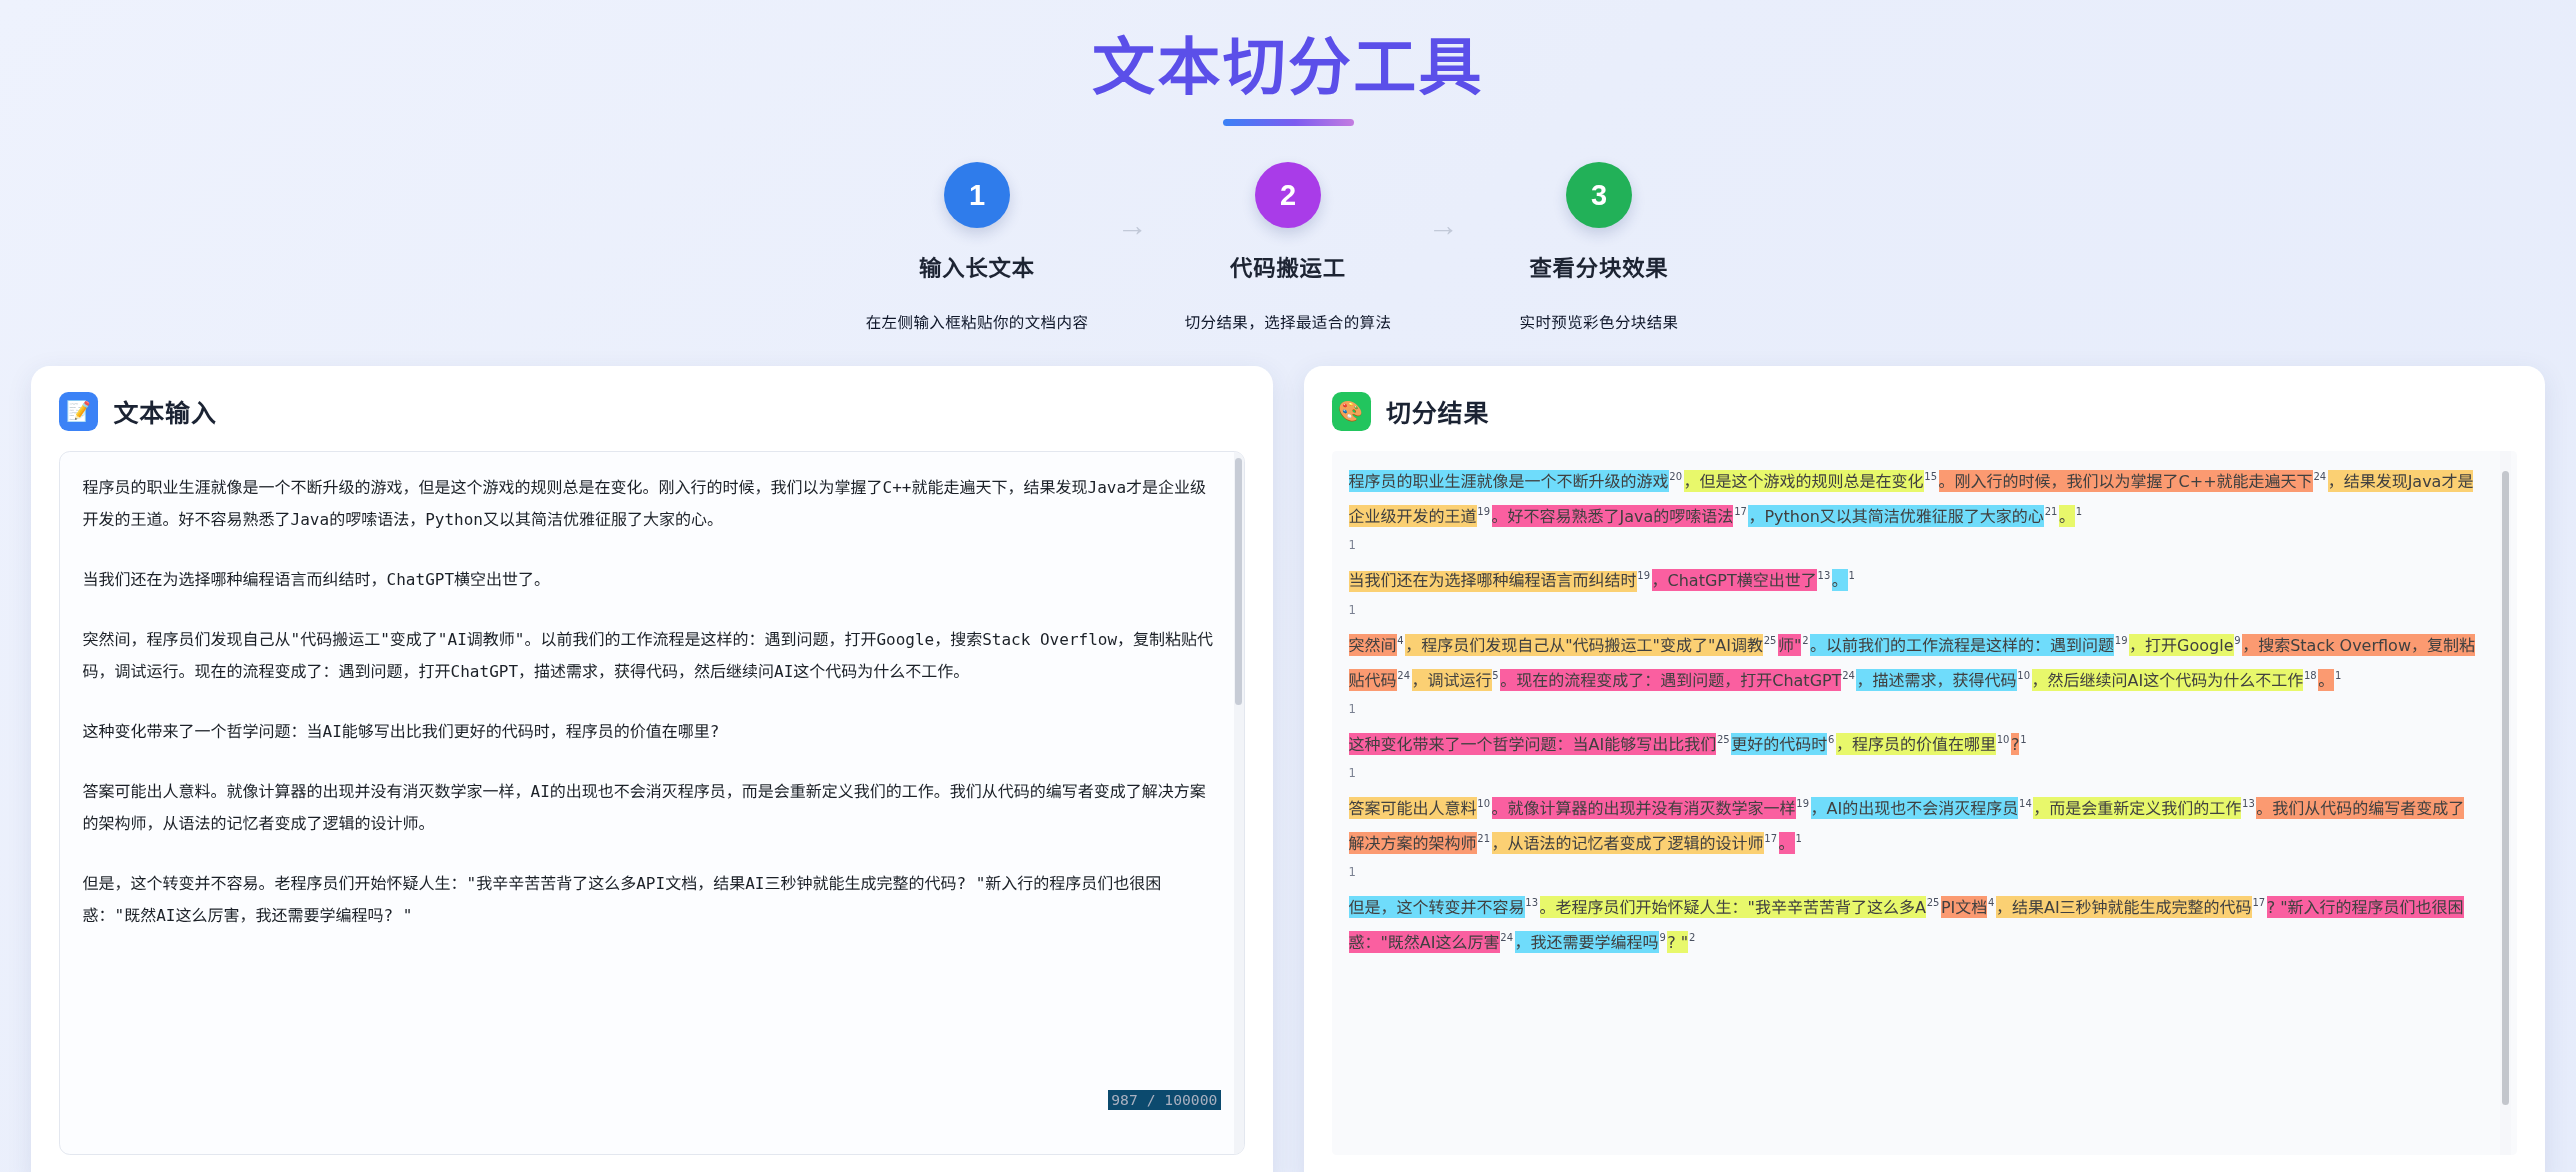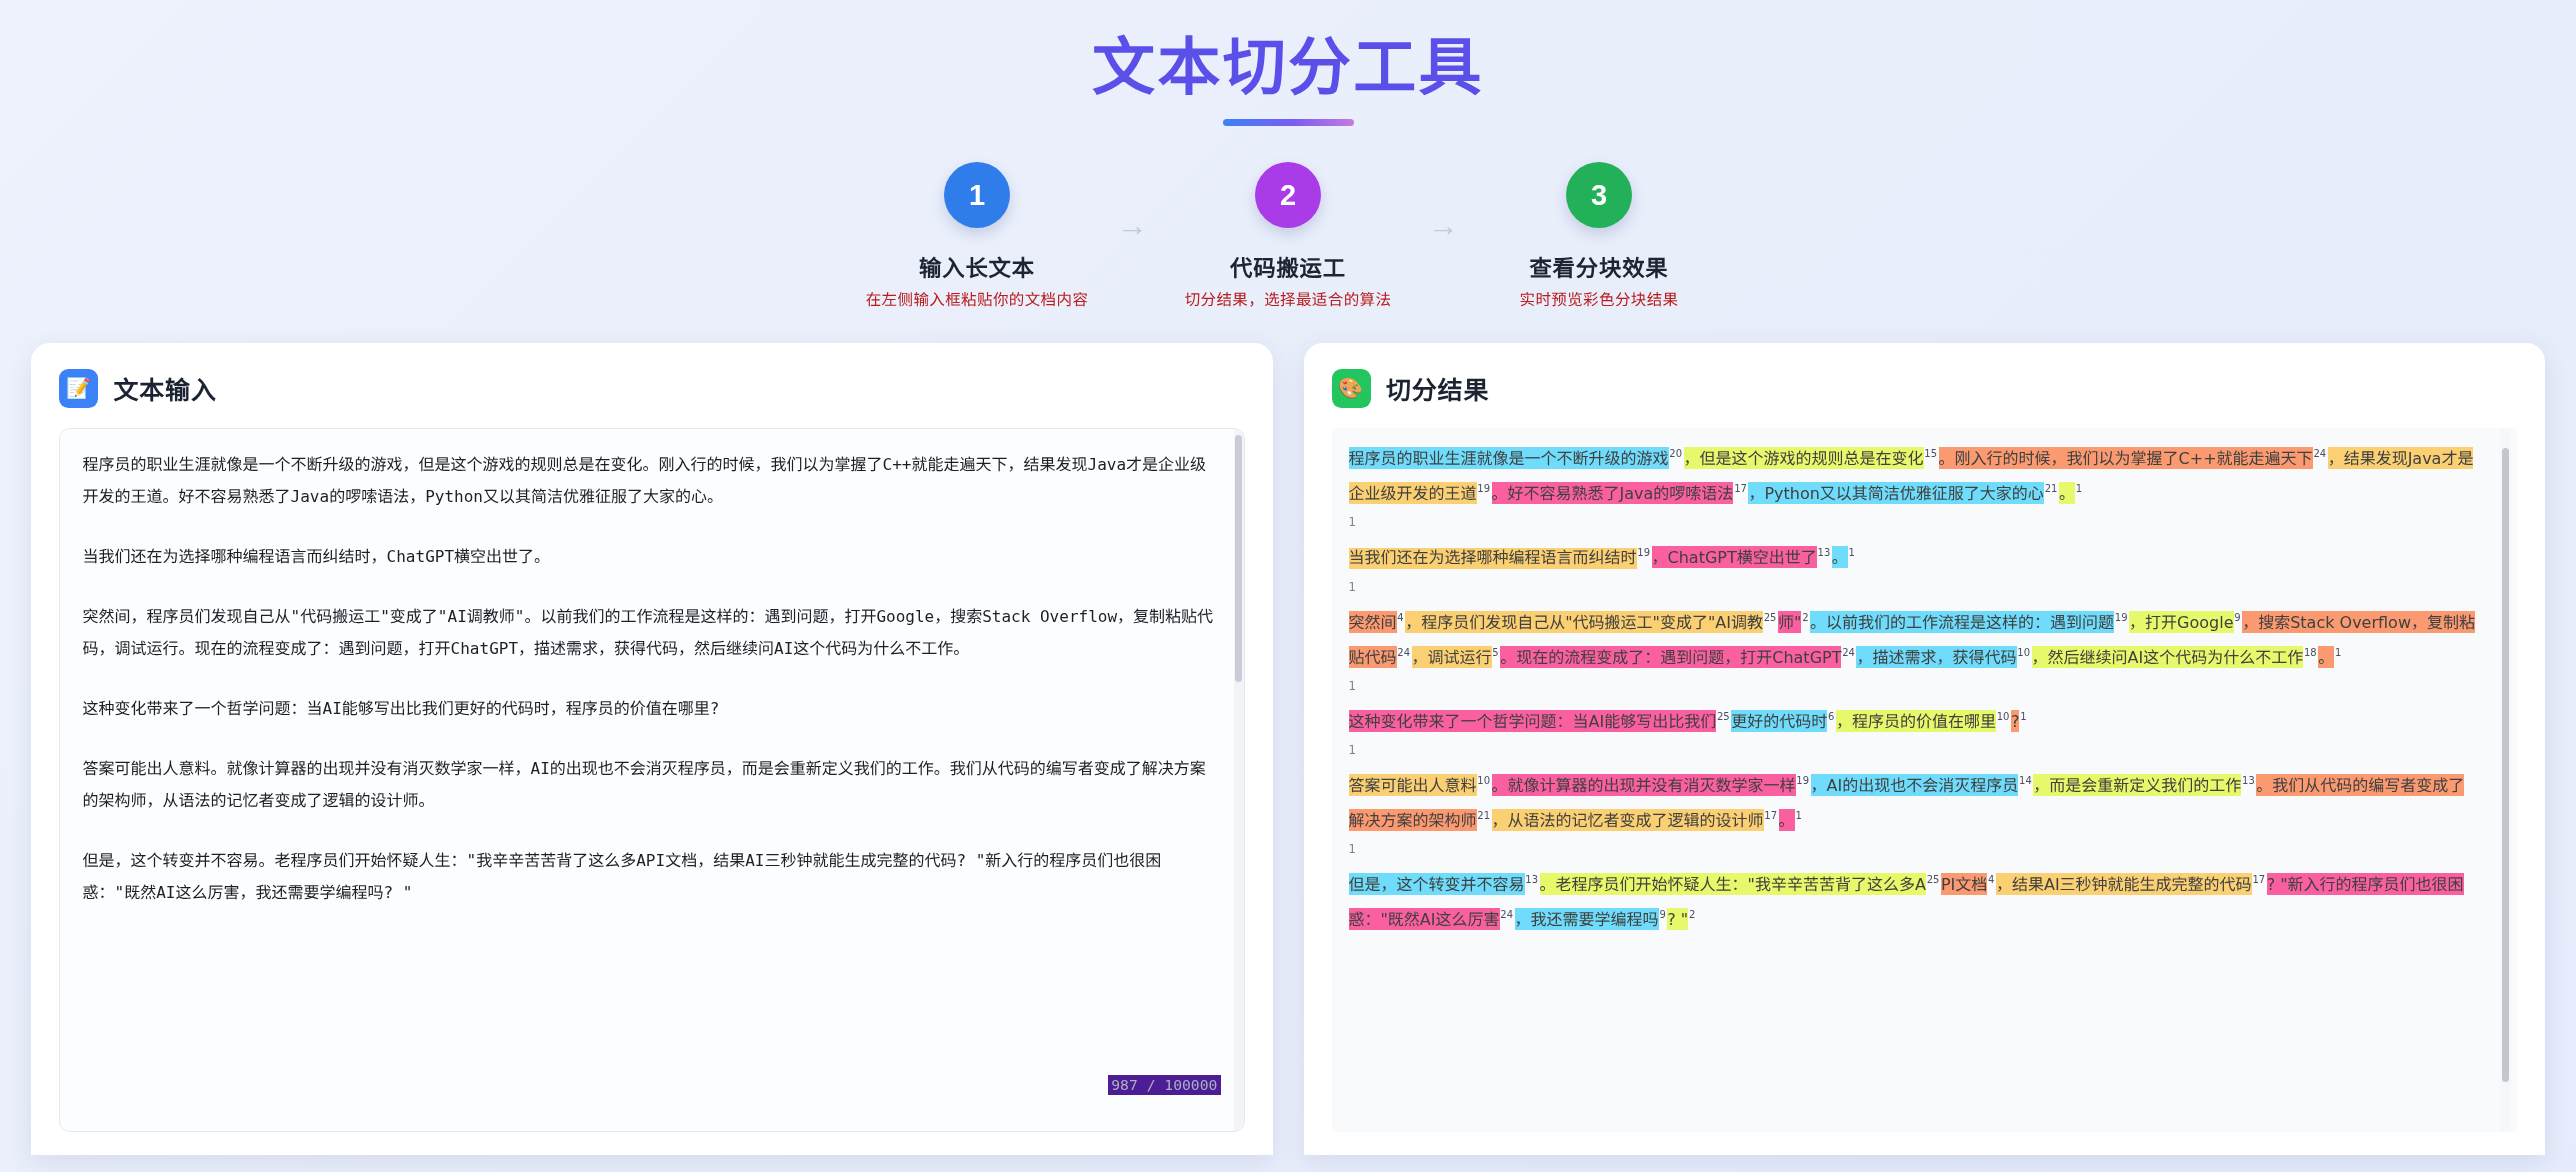--- a/index.html
+++ b/index.html
@@ -68,23 +68,23 @@
   .step-3 .step-circle { background: #22b158; }
 
   .step-label {
     margin-top: 21.6px;
     font-size: 22.4px;
     font-weight: 700;
     color: #1d2433;
     letter-spacing: 0.8px;
   }
   .step-desc {
-    margin-top: 5px;
+    margin-top: 28px;
     font-size: 15.5px;
-    color: #b91c1c;
+    color: #0f172a;
     letter-spacing: 0.4px;
   }
 
   .step-arrow {
     width: 56px;
     margin-top: 48px;
     text-align: center;
     font-size: 31px;
     color: #c2c9d8;
     line-height: 1;
@@ -152,25 +152,25 @@
     white-space: pre-wrap;
     word-break: break-word;
     height: 100%;
     overflow: hidden;
   }
   .textarea-body p { margin: 0 0 28px 1px; }
 
   .char-counter {
     position: absolute;
     right: 23px;
-    bottom: 36px;
+    bottom: 44px;
     font-family: "DejaVu Sans Mono", "Liberation Mono", monospace;
     font-size: 14.7px;
     color: #a9b0c0;
-    background: #4c1d95;
+    background: #0c4a6e;
     padding: 1.5px 3.1px;
   }
   .ta-scroll-track {
     position: absolute;
     top: 0; right: 0;
     width: 10px; height: 100%;
     background: #f2f4f8;
   }
   .ta-scroll-thumb {
     position: absolute;

